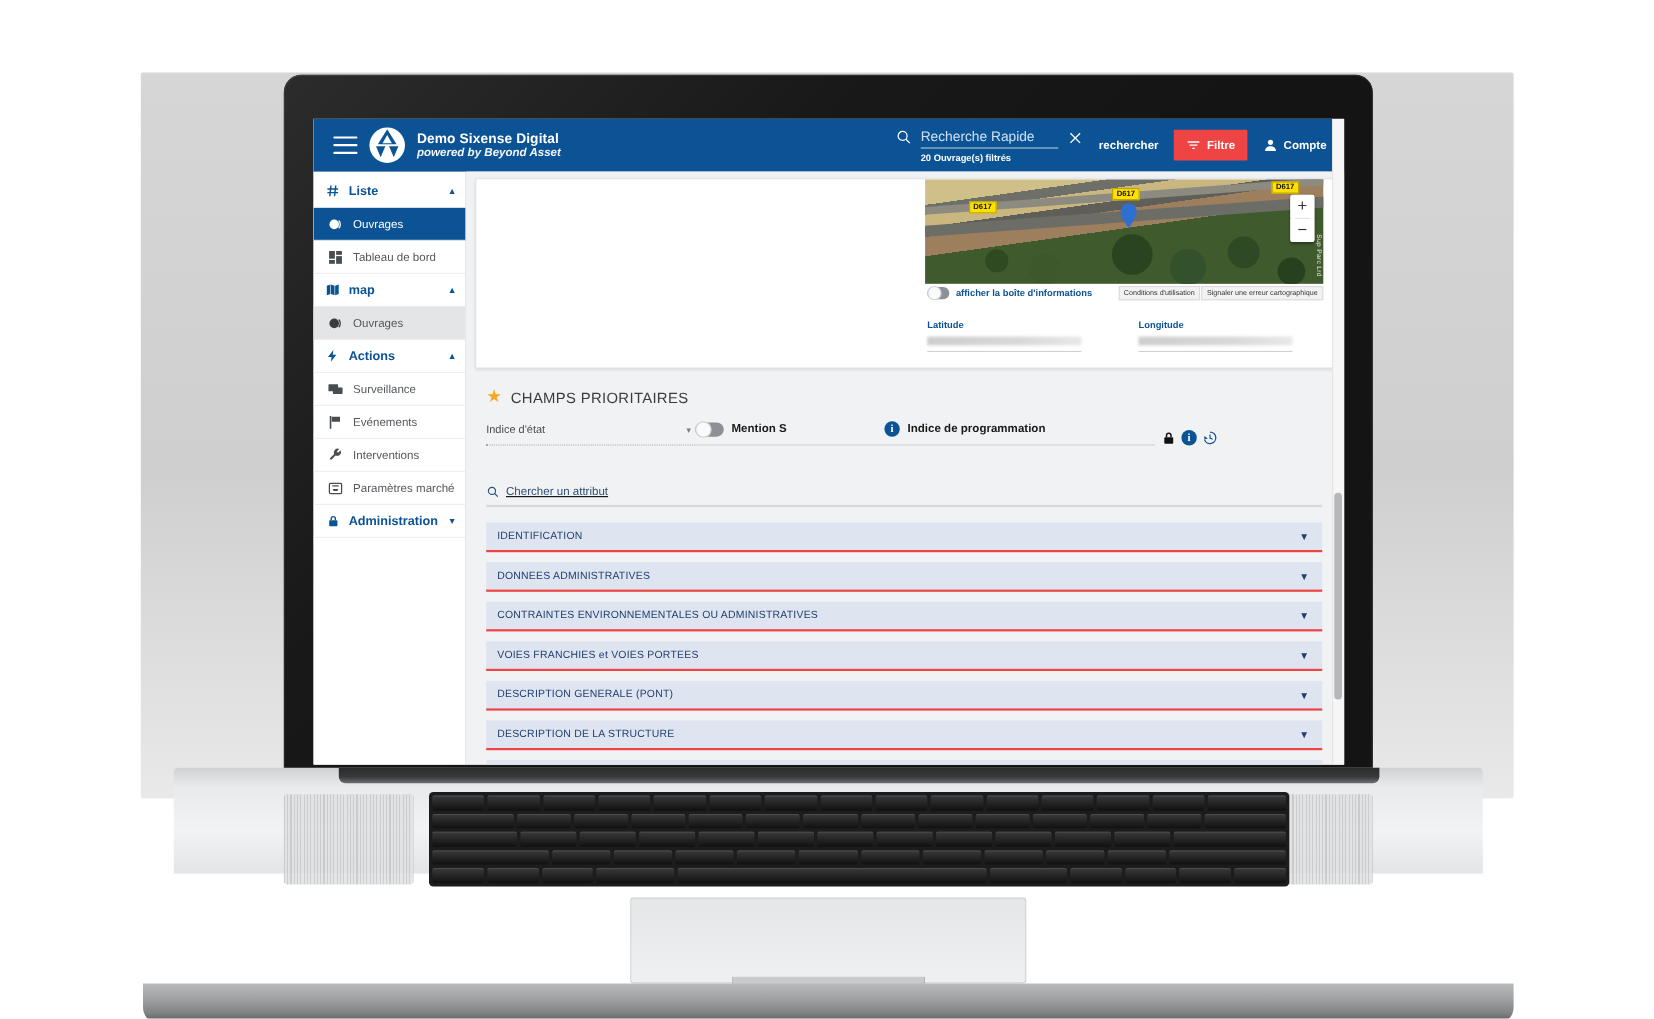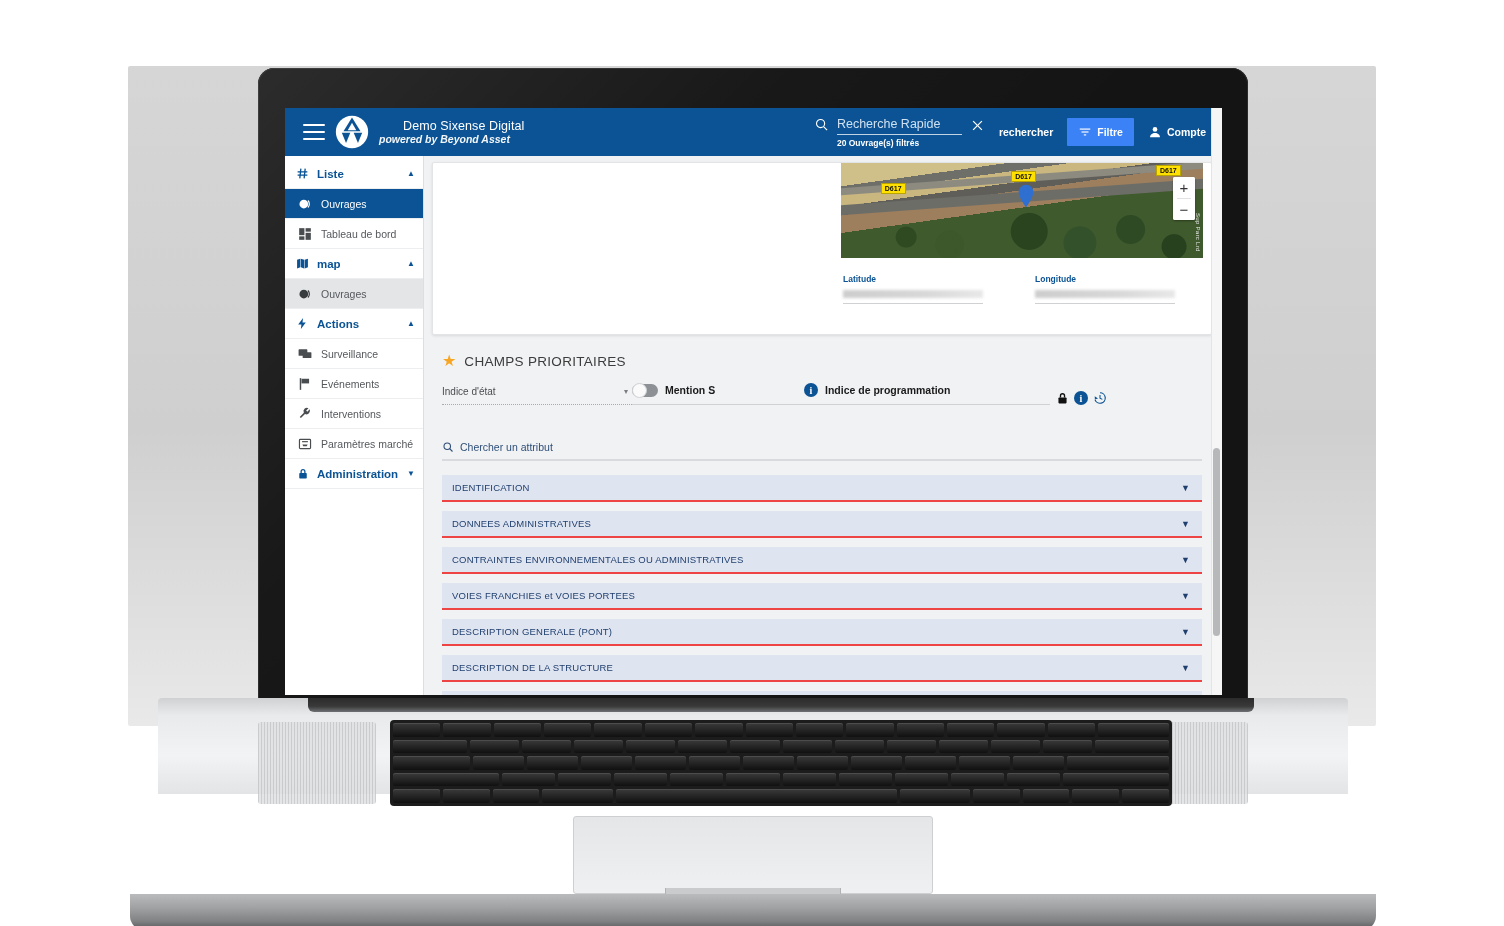--- a/index.html
+++ b/index.html
@@ -92,38 +92,38 @@
   
   .appbar {
     height: 48px; background: #0b5394;
     display:flex; align-items:center; color:#fff; position:relative;
   }
   .burger { width:22px; height:16px; margin-left:18px; margin-right:10px;
             display:flex; flex-direction:column; justify-content:space-between; cursor:pointer;}
   .burger i { display:block; height:2px; background:#fff; border-radius:1px; }
   .brand-logo { width:34px; height:34px; margin-right:10px; }
   .brand-text { line-height:1.15; }
-  .brand-title { font-size:12.5px; font-weight:normal; letter-spacing:.1px;margin-left:24px; }
+  .brand-title { font-size:12.5px; font-weight:bold; letter-spacing:.1px; }
   .brand-sub { font-size:10.5px; font-style:italic; font-weight:bold; opacity:.95; }
 
   .appbar-right { margin-left:auto; display:flex; align-items:center; gap:14px; padding-right:16px; }
   .search-wrap { display:flex; align-items:flex-start; gap:8px; }
   .search-field { display:flex; flex-direction:column; }
   .search-input {
     background:transparent; border:none; border-bottom:1px solid rgba(255,255,255,.75);
     color:#dbe7f3; font-size:12.5px; width:125px; padding:0 0 3px 0; outline:none;
     font-family:"Liberation Sans", sans-serif;
   }
   .search-input::placeholder { color:#cfe0f0; }
   .search-hint { font-size:8.5px; font-weight:bold; margin-top:3px; color:#fff; }
   .icon-btn { background:none; border:none; color:#fff; cursor:pointer; padding:0;
               display:flex; align-items:center; }
   .link-btn { font-size:10.5px; font-weight:bold; color:#fff; background:none;
               border:none; cursor:pointer; font-family:"Liberation Sans", sans-serif; }
-  .pill-btn { display:flex; align-items:center; gap:5px; background:#3b82f6;
+  .pill-btn { display:flex; align-items:center; gap:5px; background:#ef4444;
               border:none; color:#fff; font-size:10.5px; font-weight:bold;
               padding:7px 11px; border-radius:1px; cursor:pointer;
               font-family:"Liberation Sans", sans-serif; }
   .plain-btn { display:flex; align-items:center; gap:5px; background:none;
               border:none; color:#fff; font-size:10.5px; font-weight:bold;
               cursor:pointer; font-family:Liberation Sans, sans-serif; }
 
   
   .body-split { display:flex; height: 690px; background:#f1f2f4; }
 
@@ -241,21 +241,21 @@
                      background:#fafafa; border:1px solid #cfd2d5; }
   .prog-wrap { display:flex; align-items:center; gap:7px; width:230px; }
   .prog-label { font-size:10.5px; color:#1a1a1a; font-weight:bold; }
   .badge-i { width:14px; height:14px; border-radius:50%; background:#0b5394; color:#fff;
              font-size:10px; font-weight:bold; display:flex; align-items:center;
              justify-content:center; font-family:"Liberation Serif", serif; }
   .trail-icons { display:flex; align-items:center; gap:5px; margin-left:6px; }
 
   
   .attr-search { margin:36px 10px 0 10px; }
-  .attr-search-inner { display:flex; align-items:center; gap:6px; }
+  .attr-search-inner { display:flex; align-items:center; gap:6px;text-decoration:underline; }
   .attr-search-text { font-size:10.5px; color:#2f4f78; }
   .attr-rule { margin-top:6px; height:2px; background:#d8dade; }
 
   
   .acc { margin:14px 10px 0 10px; display:flex; flex-direction:column; gap:9px; }
   .acc-item {
     background:#dfe4f1; border-bottom:2px solid #ef4444;
     display:flex; align-items:center; padding:7px 12px 7px 10px; cursor:pointer;
   }
   .acc-label { font-size:9.5px; color:#1f3f6e; letter-spacing:.2px; }
@@ -475,20 +475,32 @@
                 <circle cx="12" cy="11" r="4" fill="#2f6fd0"></circle>
               </svg>
               <div class="zoom-ctl">
                 <button>+</button>
                 <div class="sep"></div>
                 <button>−</button>
               </div>
               <div class="map-vendor">Sup Parc Lrd</div>
             </div>
 
+            <div class="map-footer">
+              <div class="toggle-row">
+                <div class="switch">
+                  <div class="knob"></div>
+                </div>
+                <span class="toggle-label">afficher la boîte d'informations</span>
+              </div>
+              <div class="attrib">
+                <span>Conditions d'utilisation</span>
+                <span>Signaler une erreur cartographique</span>
+              </div>
+            </div>
 
             <div class="latlon">
               <div class="ll-field">
                 <div class="ll-label">Latitude</div>
                 <div class="ll-value"></div>
                 <div class="ll-rule"></div>
               </div>
               <div class="ll-field">
                 <div class="ll-label">Longitude</div>
                 <div class="ll-value"></div>

